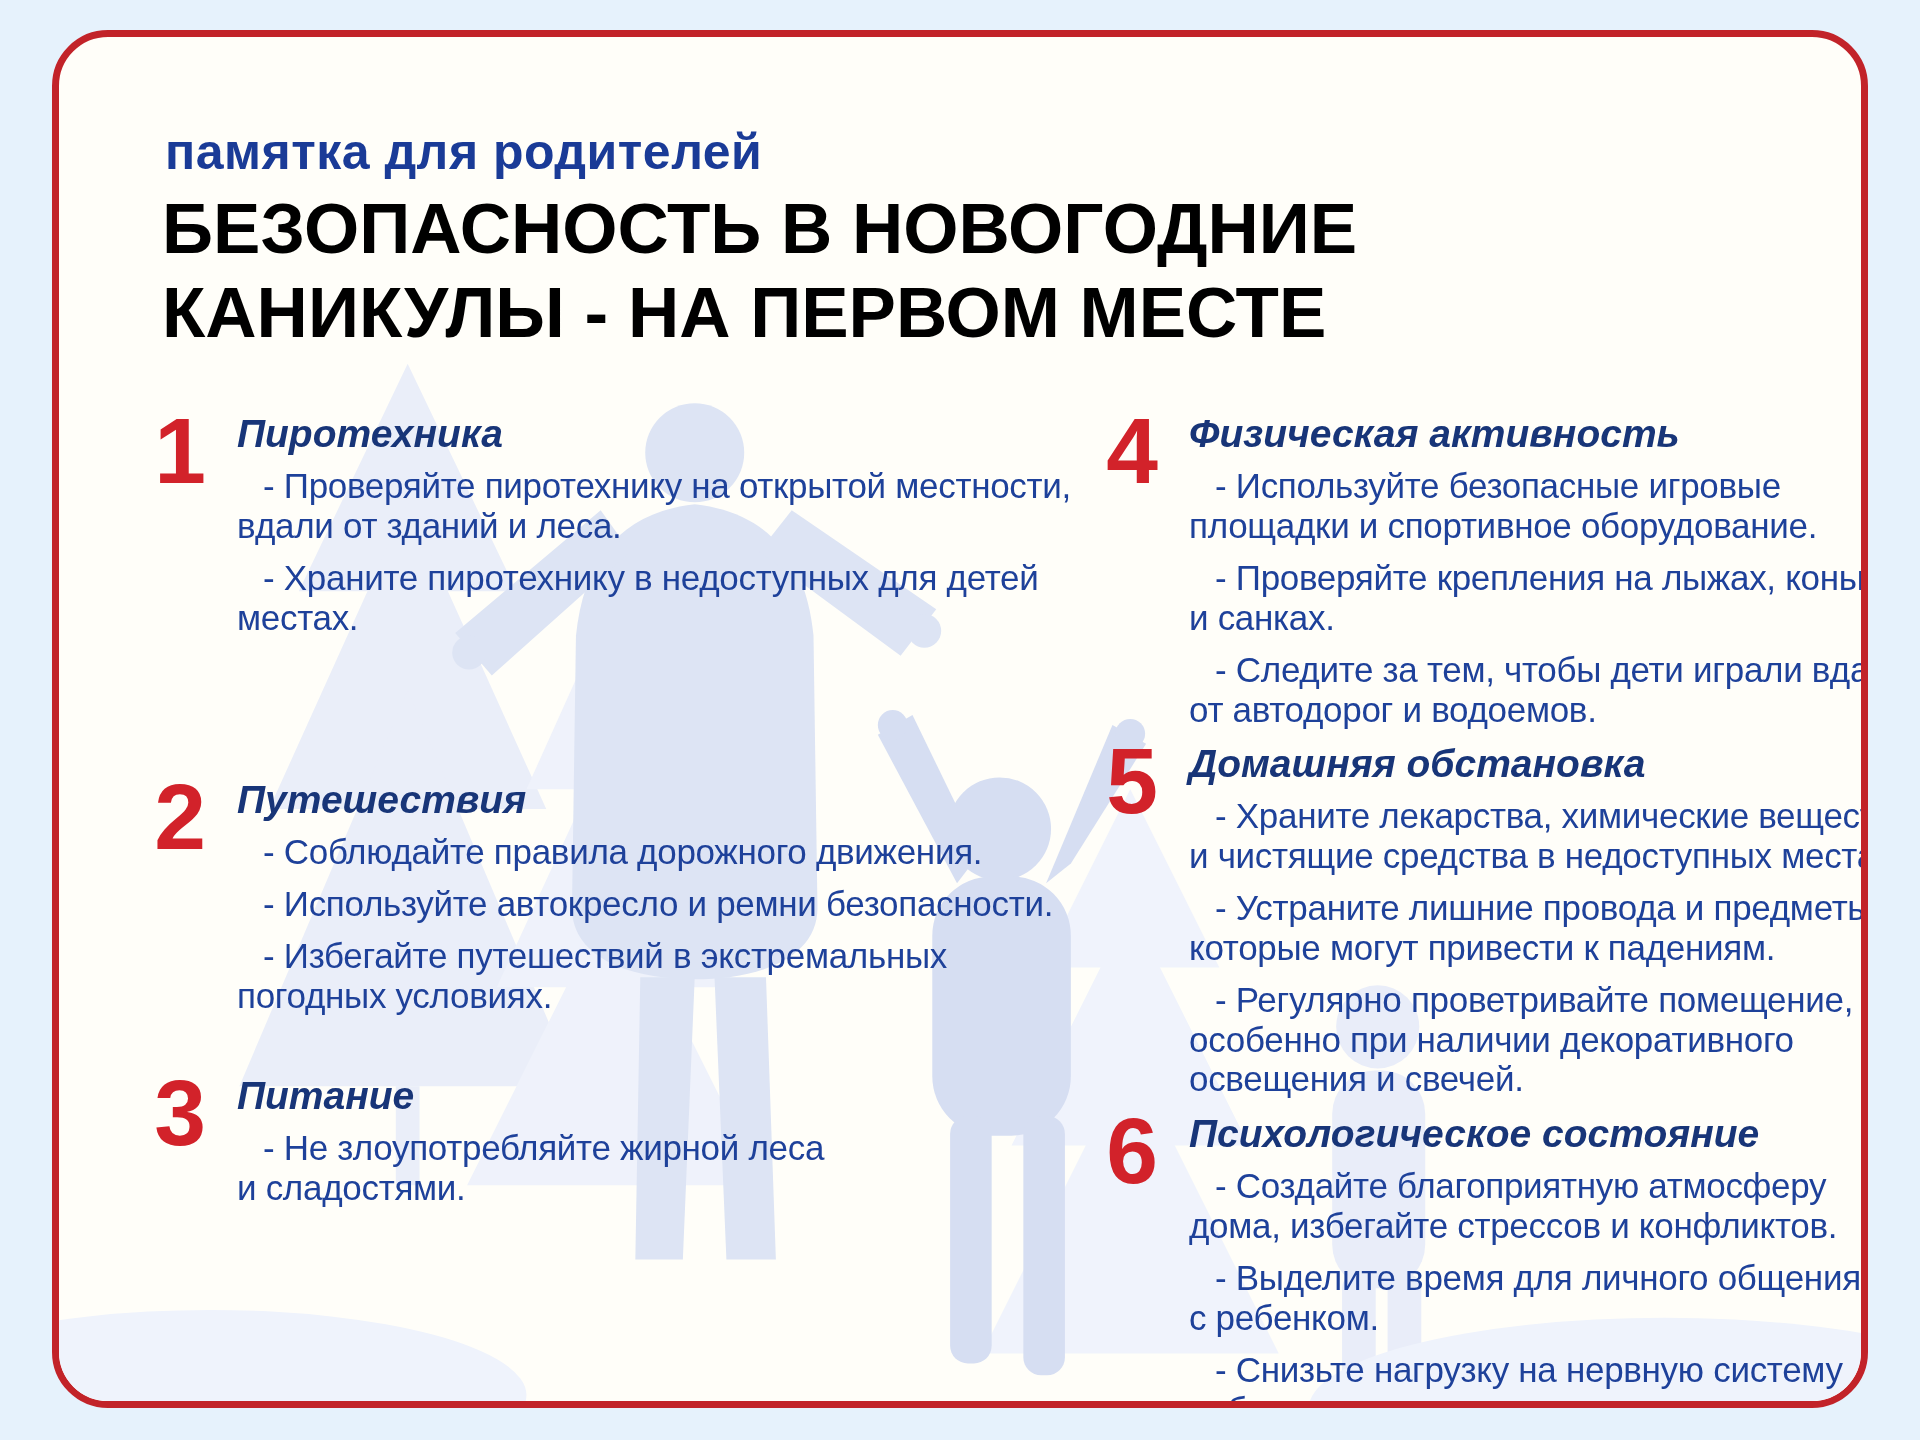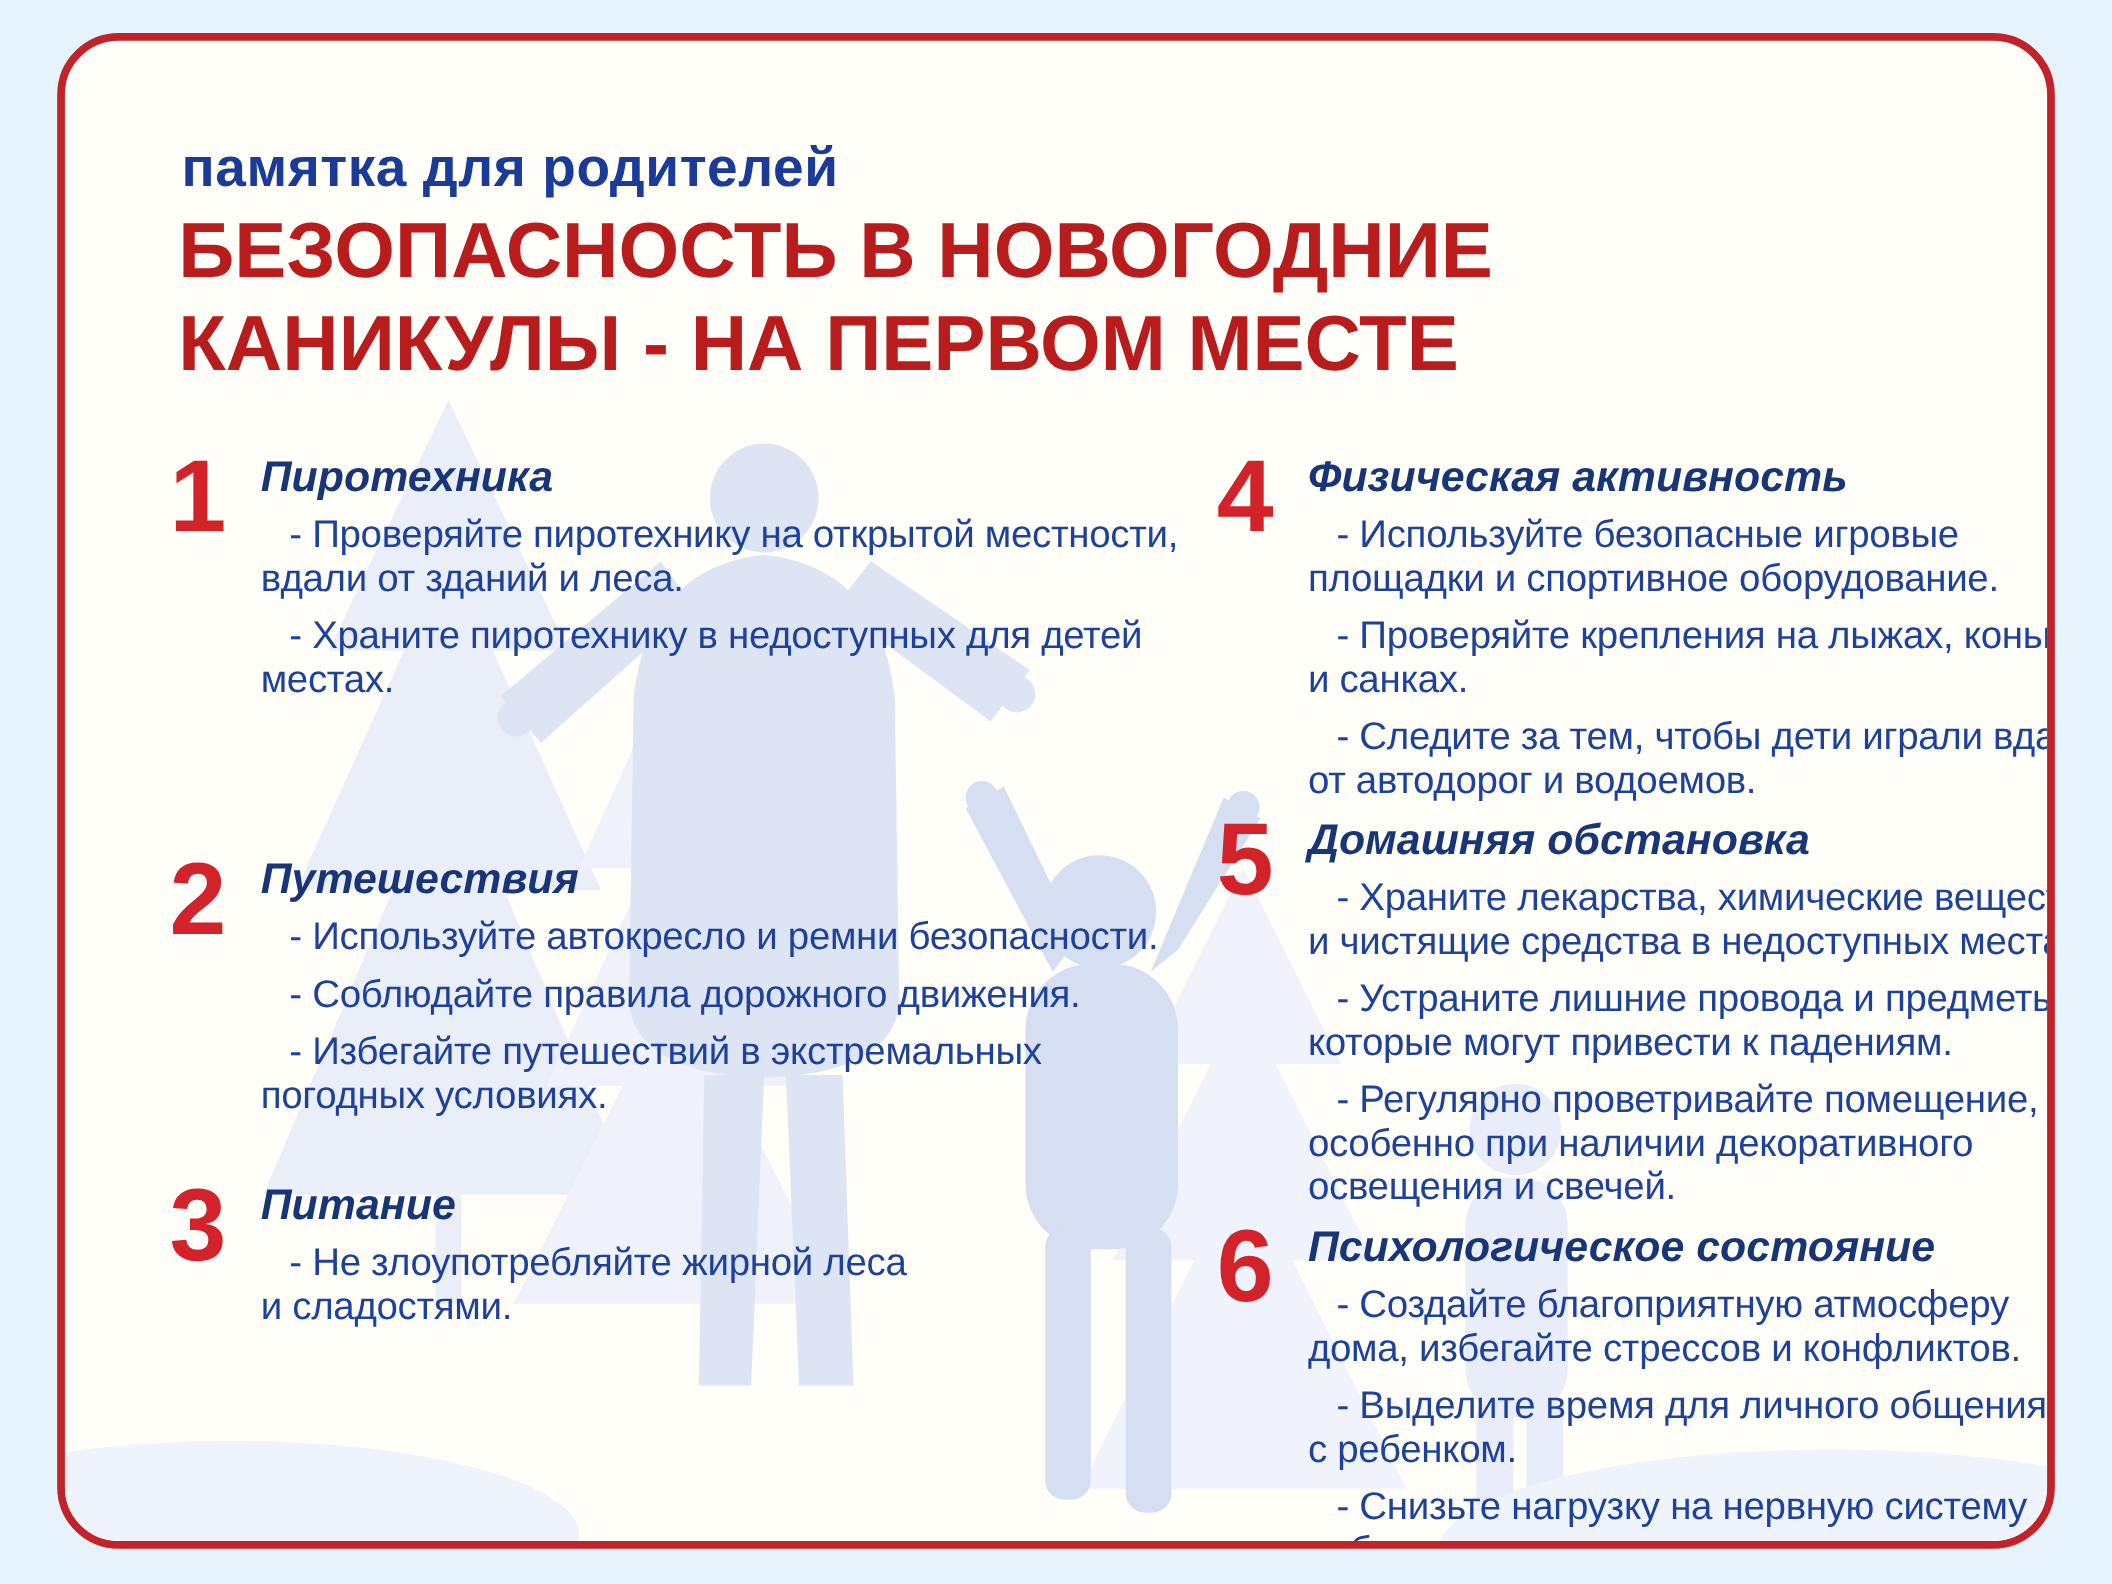--- a/index.html
+++ b/index.html
@@ -23,21 +23,21 @@
   .watermark { position:absolute; left:0; top:0; width:100%; height:100%; pointer-events:none; }
 
   .eyebrow {
     position:absolute; left:106px; top:86px;
     font-size:50px; font-weight:700; letter-spacing:0.5px;
     color:#1a3b97;
   }
   .main-title {
     position:absolute; left:103px; top:150px;
     font-size:71px; font-weight:700; letter-spacing:0px;
-    line-height:1.18; color:#b91c1c;
+    line-height:1.18; color:#000000;
     white-space:pre-line;
   }
 
   .section { position:absolute; display:flex; }
   .num {
     flex:none; width:86px; margin-right:14px;
     font-size:93px; font-weight:700; line-height:0.82;
     color:#d2222a; text-align:center;
   }
   .content { flex:1; }
@@ -130,22 +130,22 @@
 вдали от зданий и леса.</p>
         <p class="bullet">- Храните пиротехнику в недоступных для детей
 местах.</p>
       </div>
     </div>
 
     <div class="section" id="s2">
       <div class="num">2</div>
       <div class="content">
         <h3 class="sec-title">Путешествия</h3>
+        <p class="bullet">- Соблюдайте правила дорожного движения.</p>
         <p class="bullet">- Используйте автокресло и ремни безопасности.</p>
-        <p class="bullet">- Соблюдайте правила дорожного движения.</p>
         <p class="bullet">- Избегайте путешествий в экстремальных
 погодных условиях.</p>
       </div>
     </div>
 
     <div class="section" id="s3">
       <div class="num">3</div>
       <div class="content">
         <h3 class="sec-title">Питание</h3>
         <p class="bullet">- Не злоупотребляйте жирной леса

